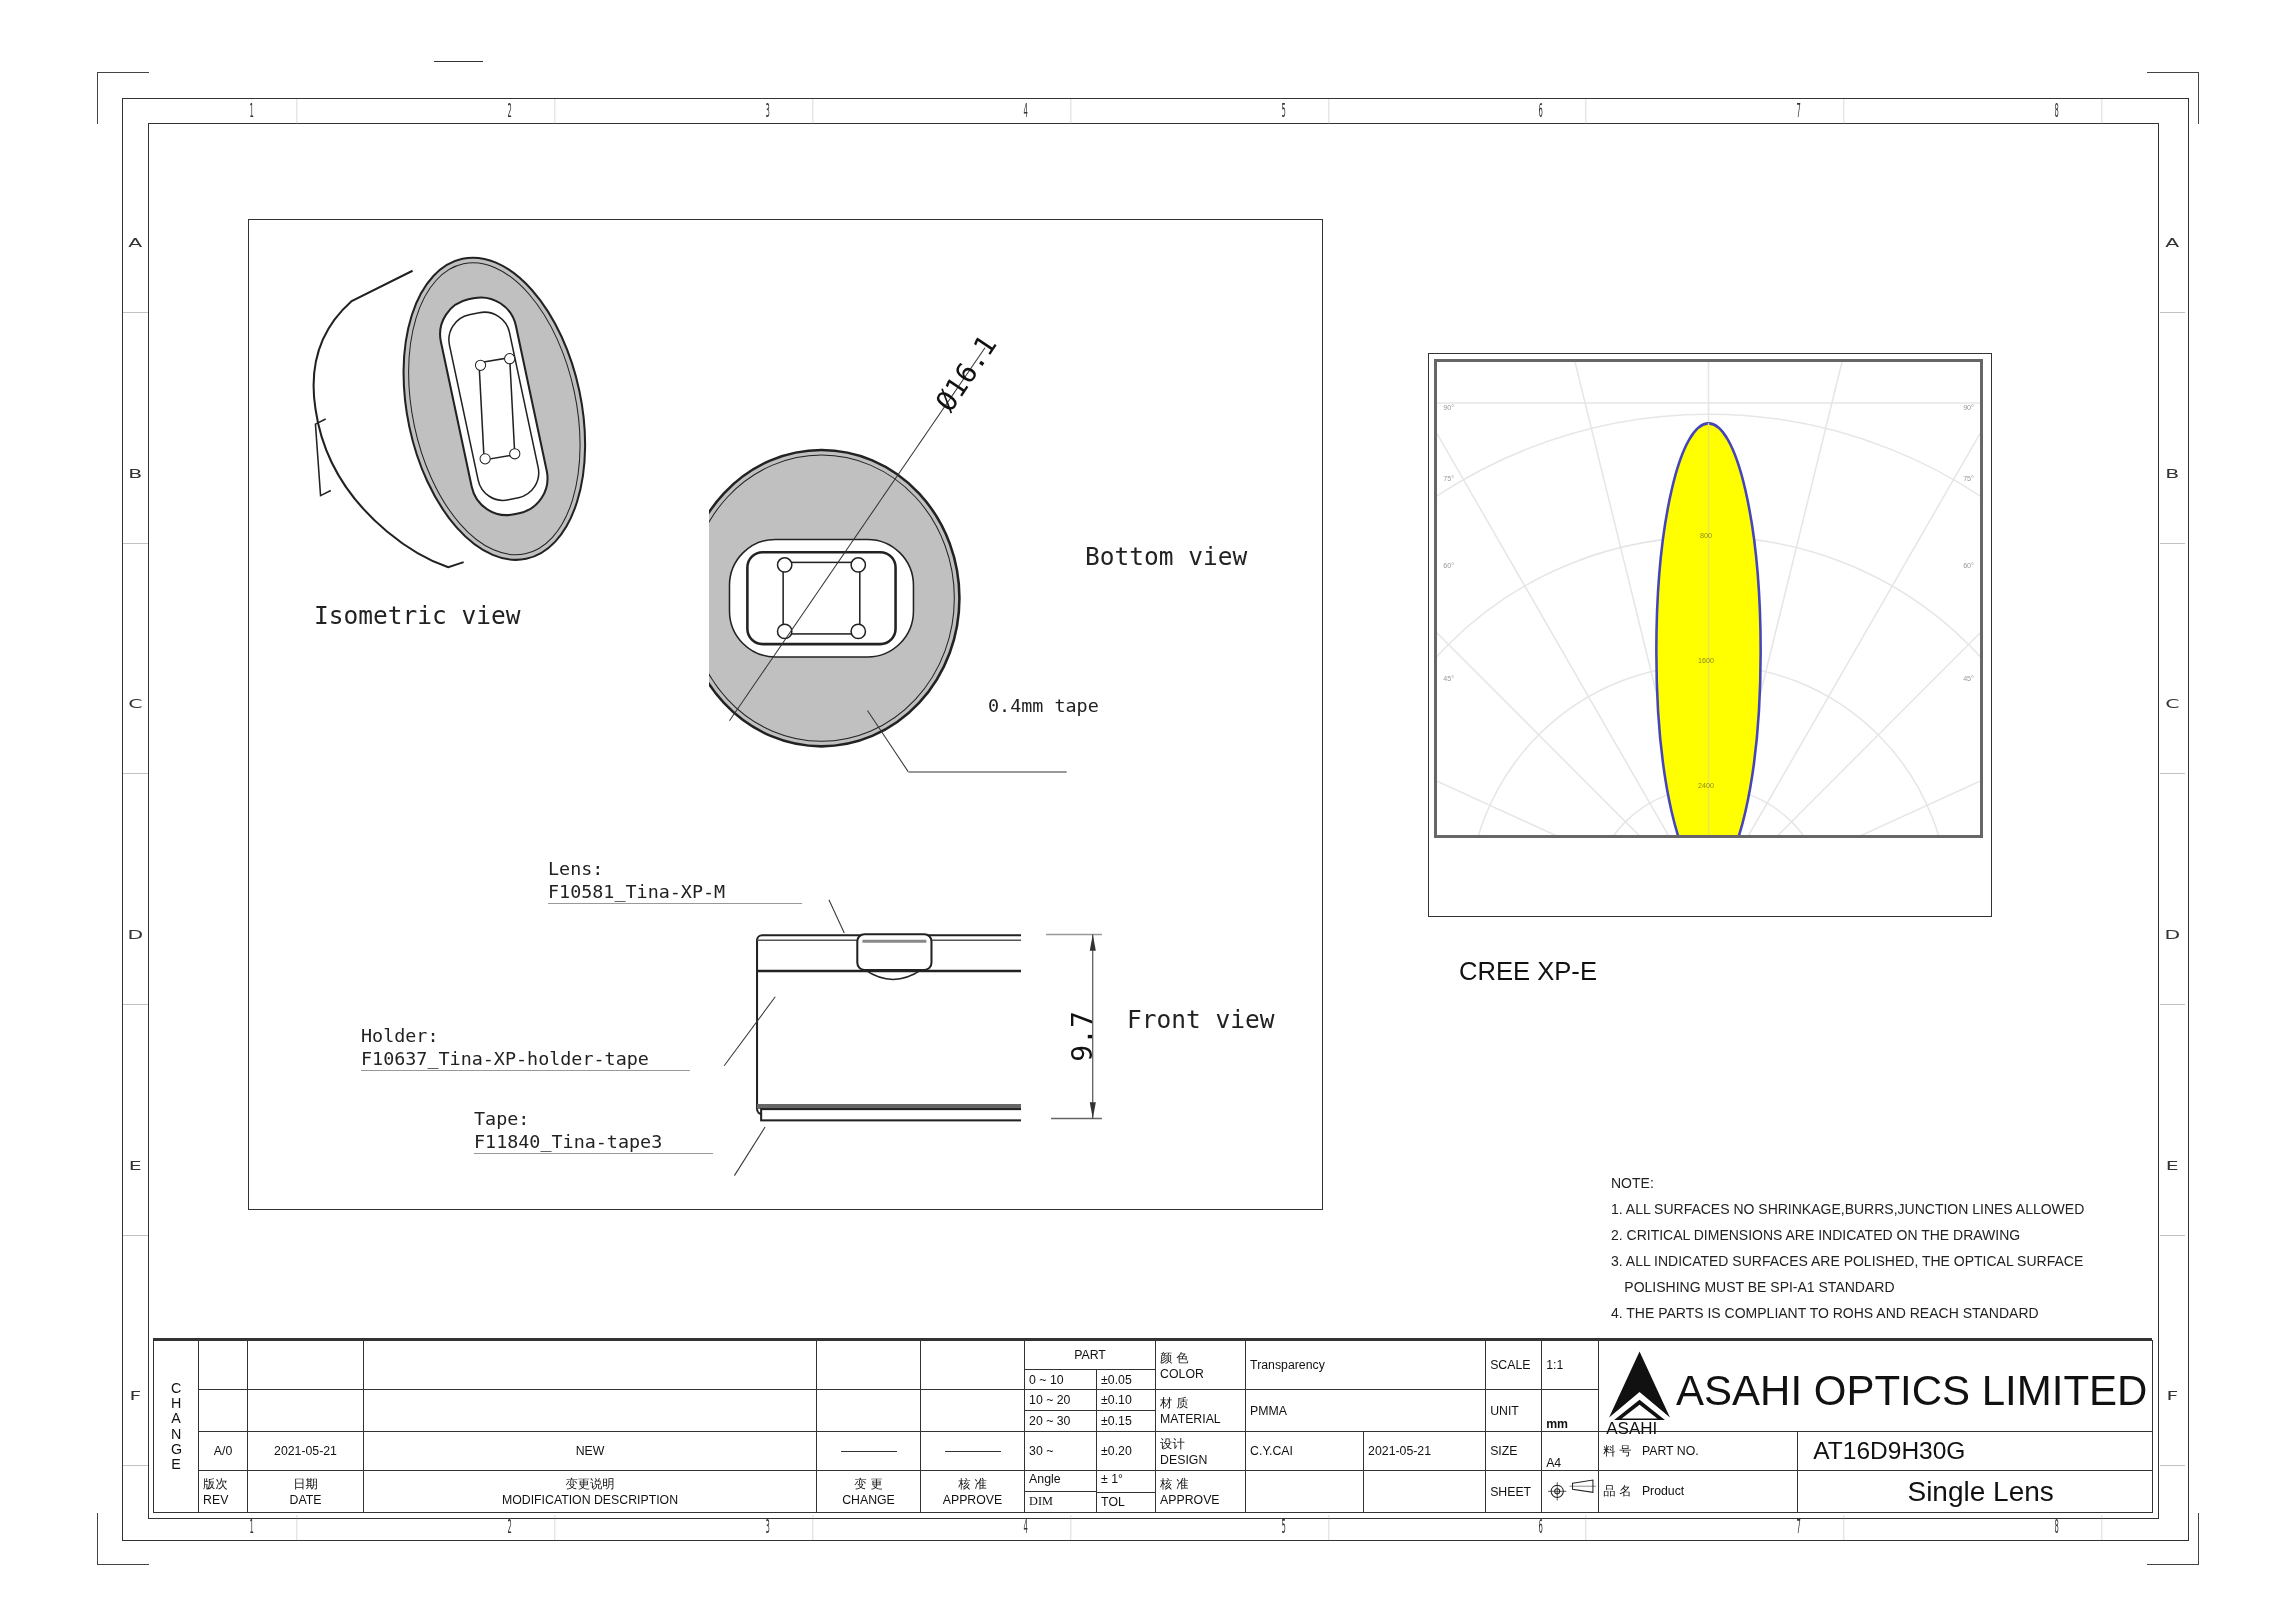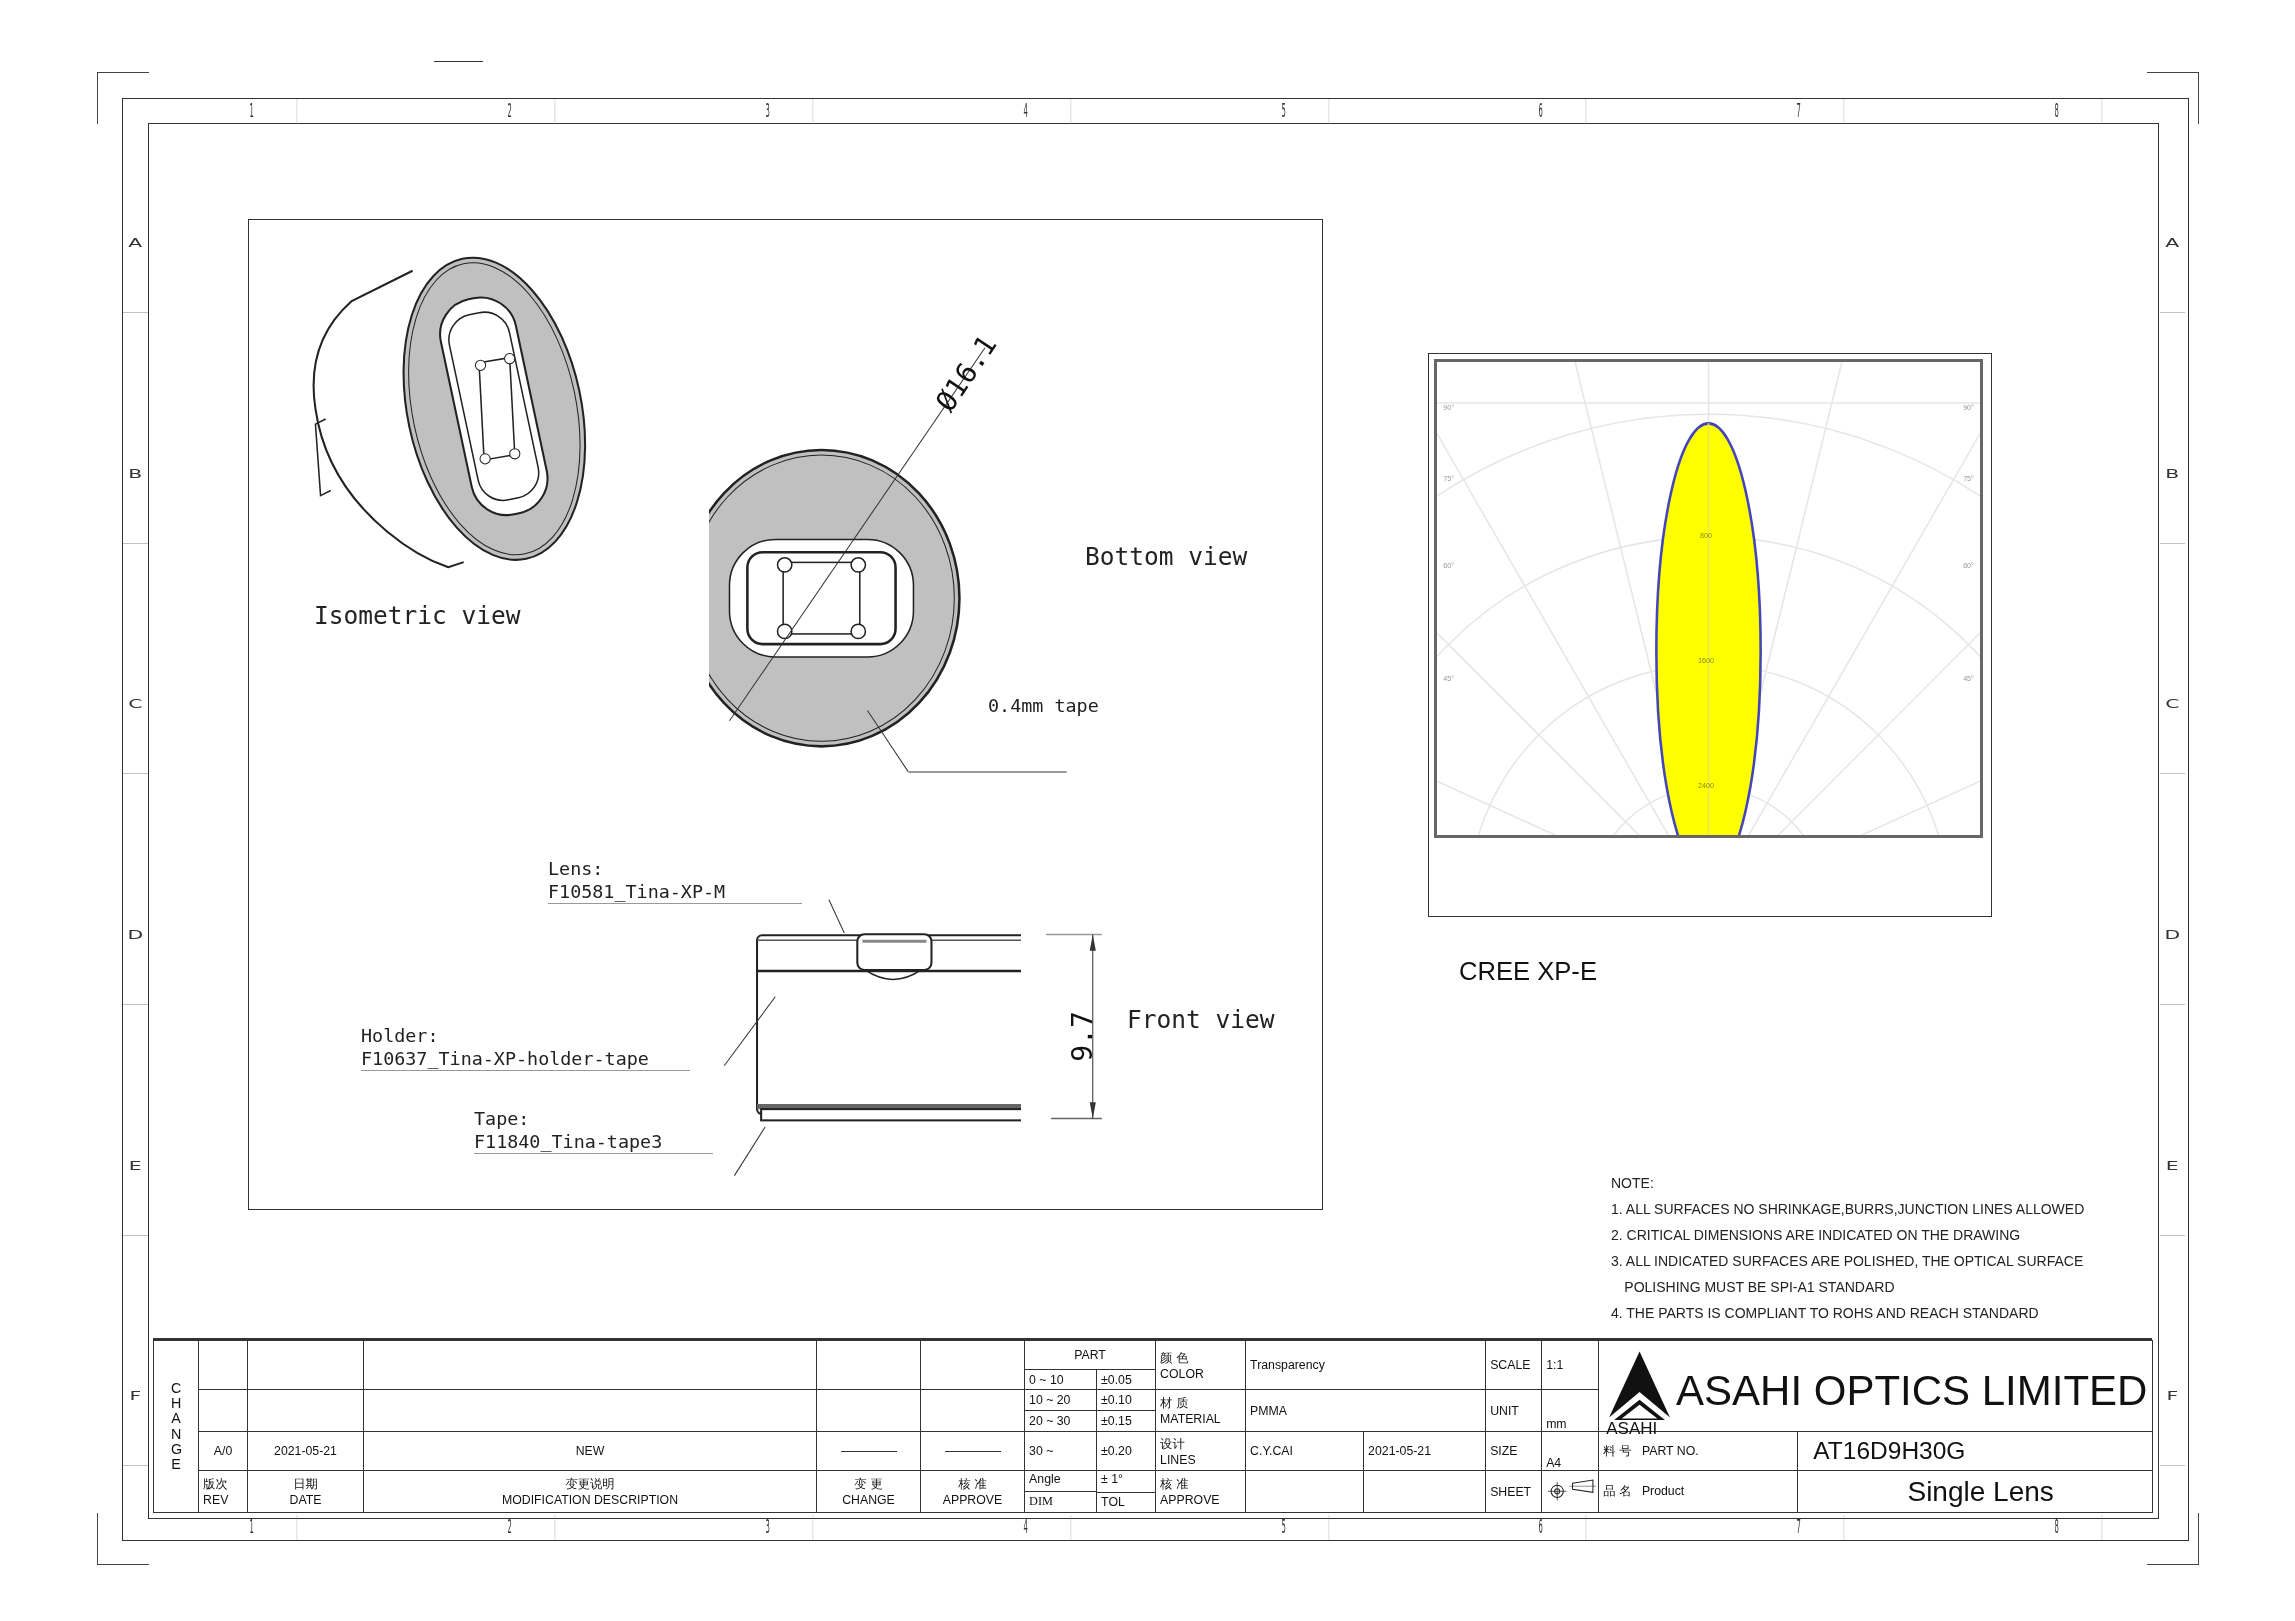--- a/index.html
+++ b/index.html
@@ -260,37 +260,37 @@
       <td rowspan="2"></td>
       <td rowspan="2"></td>
       <td>10 ~ 20</td>
       <td>±0.10</td>
       <td rowspan="2">
             <div class="cn">材 质</div>
             <div>MATERIAL</div>
           </td>
       <td rowspan="2" colspan="2">PMMA</td>
       <td rowspan="2">UNIT</td>
-      <td rowspan="2" style="vertical-align:bottom;">mm</td>
+      <td rowspan="2" style="vertical-align:bottom;font-weight:bold;">mm</td>
     </tr>
     <tr style="height:20.4px;">
       <td>20 ~ 30</td>
       <td>±0.15</td>
     </tr>
     <tr style="height:38px;">
       <td class="center">A/0</td>
       <td class="center">2021-05-21</td>
       <td class="center">NEW</td>
       <td class="center"><span class="dash"></span></td>
       <td class="center"><span class="dash"></span></td>
       <td>30 ~</td>
       <td>±0.20</td>
       <td>
             <div class="cn">设计</div>
-            <div>LINES</div>
+            <div>DESIGN</div>
           </td>
       <td>C.Y.CAI</td>
       <td>2021-05-21</td>
       <td>SIZE</td>
       <td style="vertical-align:bottom;">A4</td>
       <td><span class="cn">料 号</span>&nbsp;&nbsp;&nbsp;<span>PART NO.</span></td>
       <td style="font-size:24.5px; padding-left:15.3px;">AT16D9H30G</td>
     </tr>
     <tr style="height:41px;">
       <td>

